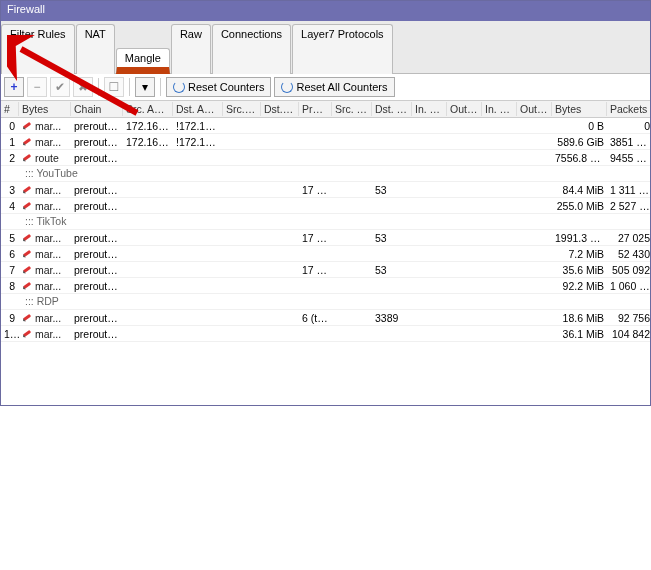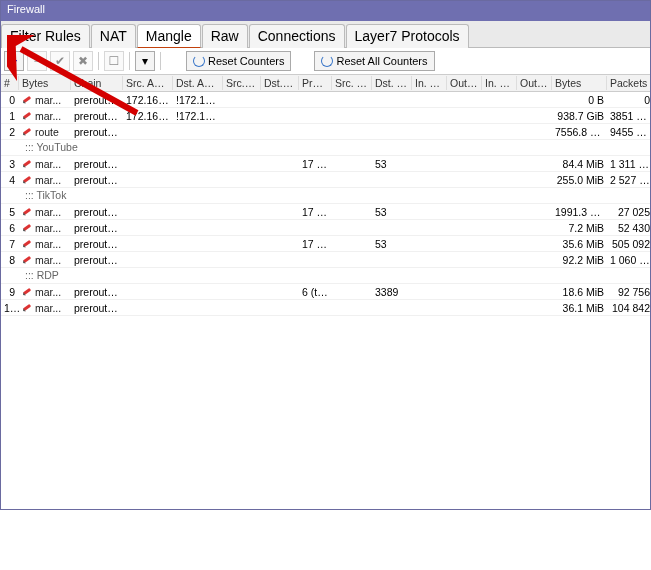--- a/index.html
+++ b/index.html
@@ -5,21 +5,21 @@
   html, body {
     margin: 0; padding: 0;
     width: 651px; height: 570px;
     font-family: Tahoma, Arial, sans-serif;
     font-size: 11px;
     background: #fff;
     color: #000;
     overflow: hidden;
   }
   .window {
-    width: 651px; height: 510px;
+    width: 651px; height: 406px;
     display: flex; flex-direction: column;
     border: 1px solid #6a6aa0;
     box-sizing: border-box;
     position: relative;
   }
   .titlebar {
     background: #6f6fb0;
     color: #fff;
     padding: 2px 6px;
     font-size: 11px;
@@ -27,35 +27,36 @@
     line-height: 12px;
   }
   .tabs {
     display: flex;
     background: #eaeaea;
     border-bottom: 1px solid #bbb;
     padding-top: 2px;
   }
   .tab {
     padding: 3px 8px;
-    font-size: 14px;
+    font-size: 11px;
     border: 1px solid #bbb;
     border-bottom: none;
     background: #f4f4f4;
     margin-right: 1px;
     border-radius: 3px 3px 0 0;
     cursor: default;
     position: relative;
     top: 1px;
     text-align: center;
   }
   .tab.active {
     background: #fff;
-    border-bottom: 1px solid #c2410c;
+    border-bottom: 7px solid #c2410c;
     font-weight: normal;
+    margin-top: 24px;
   }
   .toolbar {
     display: flex;
     align-items: center;
     padding: 2px 3px;
     gap: 3px;
     border-bottom: 1px solid #ccc;
     height: 22px;
   }
   .tbtn {
@@ -71,21 +72,20 @@
   .tbtn.plus { color: #2b3bd4; font-weight: bold; }
   .tsep { width: 1px; height: 18px; background: #ccc; margin: 0 2px; }
   .tbtn-text {
     height: 18px;
     border: 1px solid #aaa;
     background: #f4f4f4;
     display: inline-flex; align-items: center;
     gap: 3px; padding: 0 6px;
     font-size: 11px;
     cursor: default;
-    margin-left: 20px;
   }
   .reset-icon {
     display: inline-block; width: 10px; height: 10px;
     border: 1.5px solid #3a76c8; border-radius: 50%;
     border-top-color: transparent;
     position: relative;
   }
   .grid {
     flex: 1;
     overflow: auto;
@@ -236,21 +236,21 @@
           <div>!172.16.0.0....</div>
           <div></div>
           <div></div>
           <div></div>
           <div></div>
           <div></div>
           <div></div>
           <div></div>
           <div></div>
           <div></div>
-          <div class="right">938.7 GiB</div>
+          <div class="right">589.6 GiB</div>
           <div class="right">3851 084...</div>
         </div>
         <div class="grow">
           <div class="num">2</div>
           <div class="action"><span class="pencil"></span><span class="action"> route</span></div>
           <div>prerouting</div>
           <div></div>
           <div></div>
           <div></div>
           <div></div>

